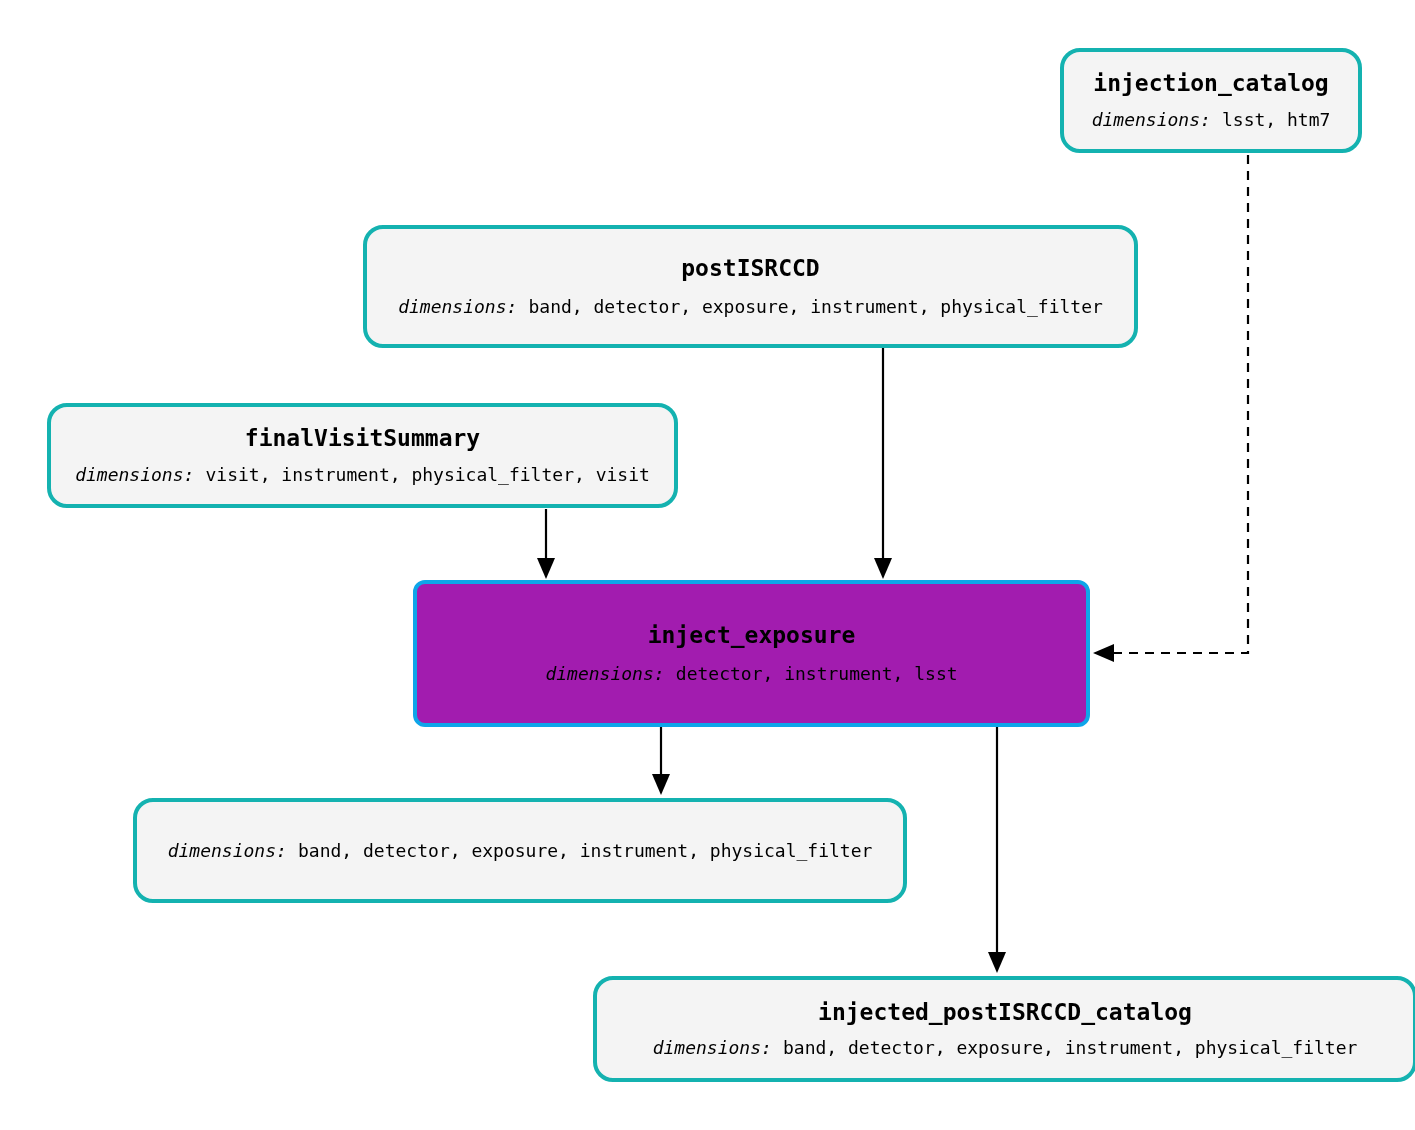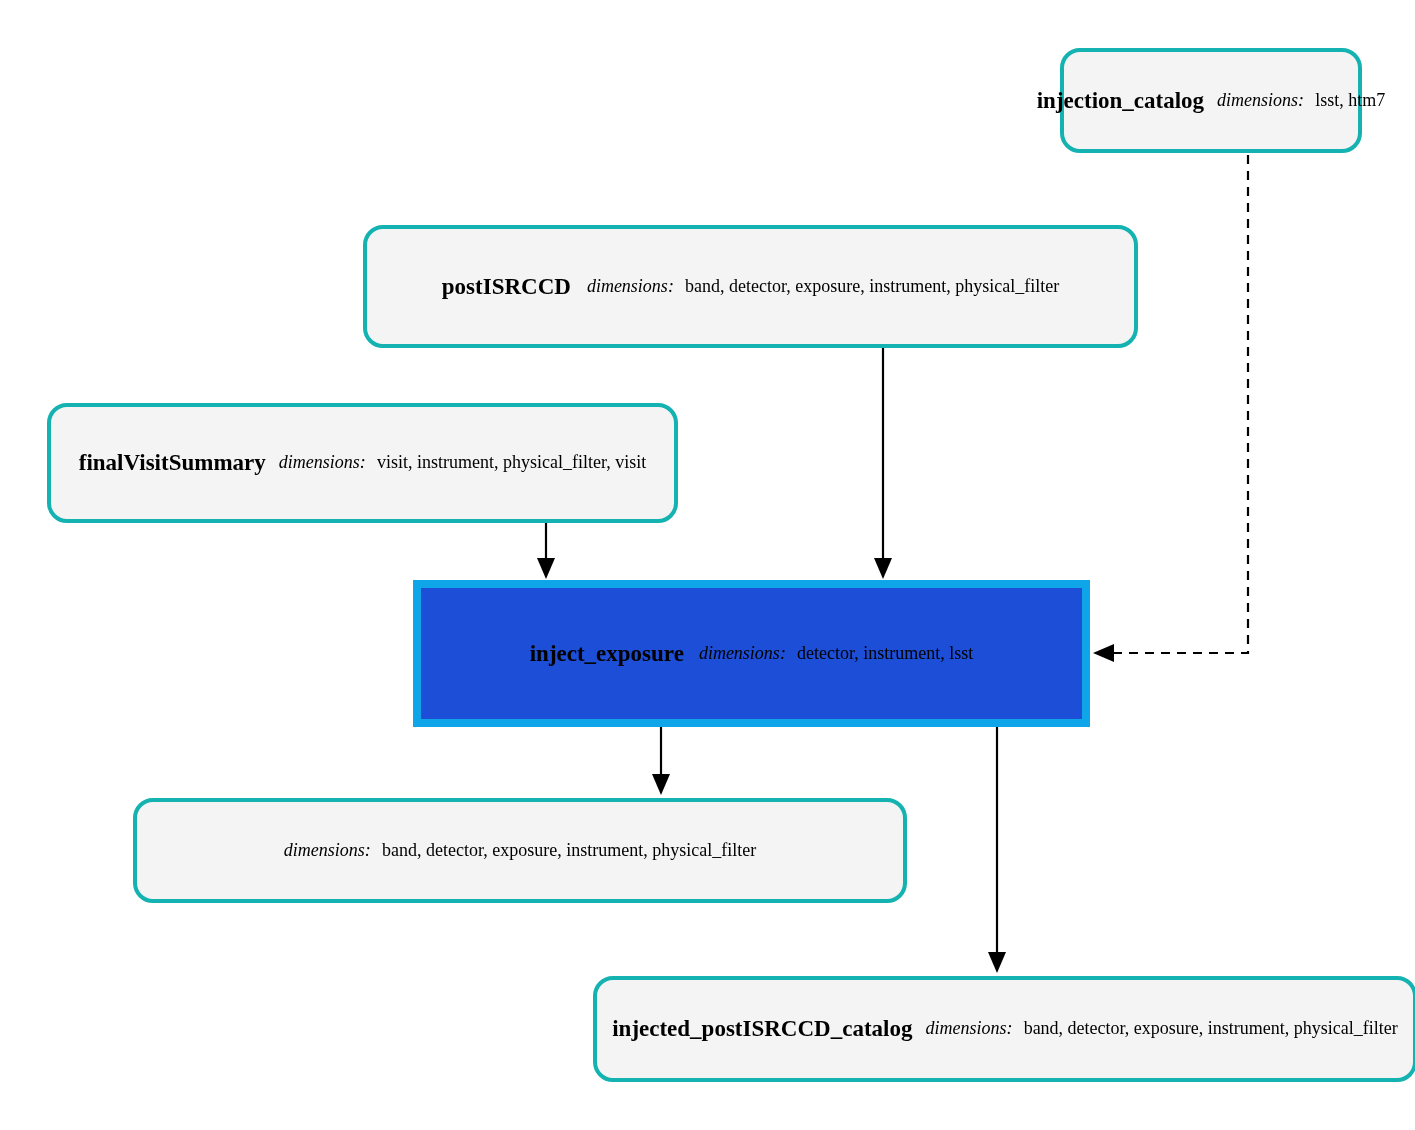--- a/index.html
+++ b/index.html
@@ -20,35 +20,35 @@
     position: absolute;
     left: 0;
     top: 0;
     width: 1415px;
     height: 1130px;
   }
   .node {
     position: absolute;
     box-sizing: border-box;
     display: flex;
+    flex-direction: column;
     align-items: center;
     justify-content: center;
     text-align: left;
     gap: 13px;
-    font-family: Liberation Serif, serif;
   }
   .node.dataset {
     background: #f4f4f4;
     border: 4px solid #14b2b0;
     border-radius: 20px;
   }
   .node.task {
-    background: #1d4ed8;
-    border: 8px solid #0ea5e9;
-    border-radius: 0;
+    background: #a21caf;
+    border: 4px solid #0ea5e9;
+    border-radius: 12px;
     gap: 15px;
   }
   .node-title {
     font-weight: bold;
     font-size: 23px;
     line-height: 1.1;
     white-space: nowrap;
   }
   .node-runner {
     font-size: 19px;
@@ -101,21 +101,21 @@
   <div class="node dataset" style="left:1060px; top:48px; width:302px; height:105px;">
     <div class="node-title">injection_catalog</div>
     <div class="node-dims"><span class="dim-label">dimensions:</span><span>lsst, htm7</span></div>
   </div>
 
   <div class="node dataset" style="left:363px; top:225px; width:775px; height:123px;gap:16px;">
     <div class="node-title">postISRCCD</div>
     <div class="node-dims"><span class="dim-label">dimensions:</span><span>band, detector, exposure, instrument, physical_filter</span></div>
   </div>
 
-  <div class="node dataset" style="left:47px; top:403px; width:631px; height:120px;">
+  <div class="node dataset" style="left:47px; top:403px; width:631px; height:105px;">
     <div class="node-title">finalVisitSummary</div>
     <div class="node-dims"><span class="dim-label">dimensions:</span><span>visit, instrument, physical_filter, visit</span></div>
   </div>
 
   <div class="node task" style="left:413px; top:580px; width:677px; height:147px;">
     <div class="node-title">inject_exposure</div>
     <div class="node-dims"><span class="dim-label">dimensions:</span><span>detector, instrument, lsst</span></div>
   </div>
 
   <div class="node dataset" style="left:133px; top:798px; width:774px; height:105px;">

